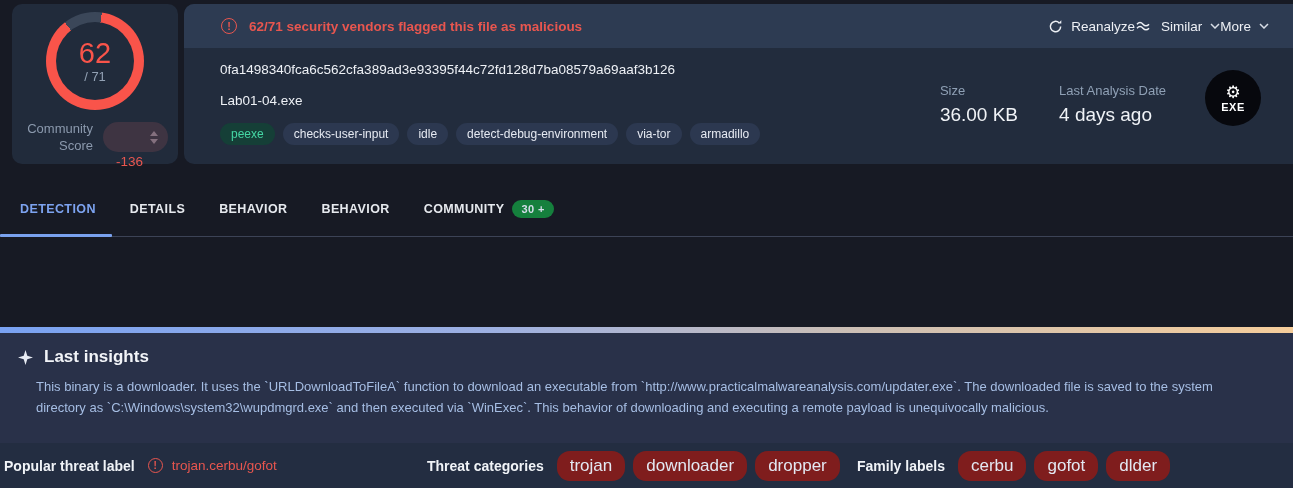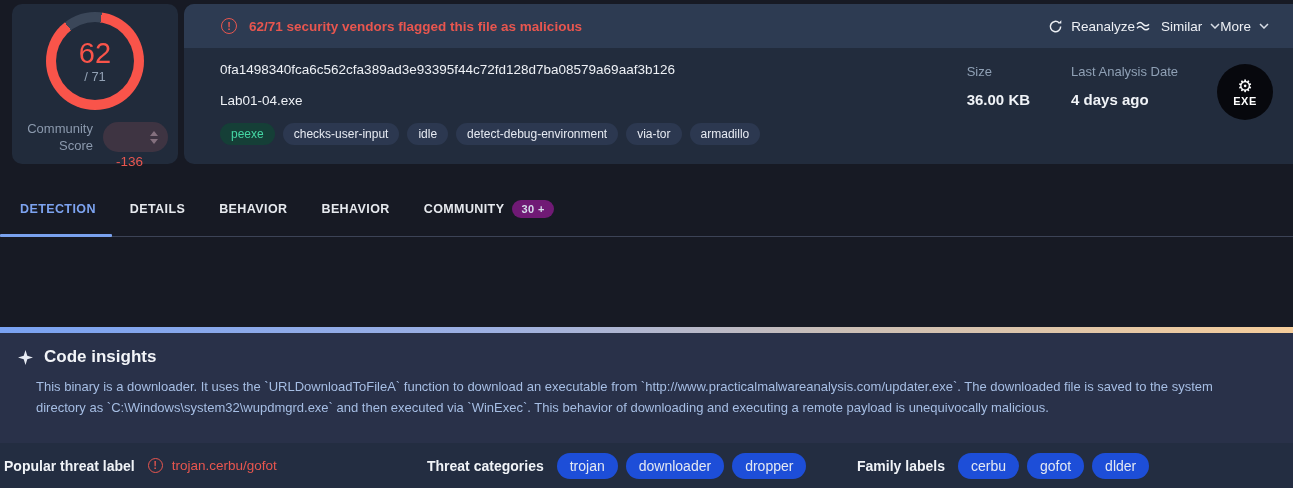--- a/index.html
+++ b/index.html
@@ -44,38 +44,38 @@
   .chev { display:inline-block; }
 
   .main-body { padding:14px 10px 0 36px; }
   .hash { color:#eef1f6; font-size:13.5px; }
   .filename { color:#eef1f6; font-size:13.5px; margin-top:16px; }
   .tags { display:flex; gap:8px; margin-top:15px; }
   .tag { background:#2c3850; color:#e6eaf2; font-size:12px; padding:4px 11px;
     border-radius:11px; cursor:pointer; white-space:nowrap; }
   .tag.tag-green { background:#153f37; color:#45d6a4; }
 
-  .info-block { position:absolute; top:60px; right:0; height:62px; display:flex; align-items:flex-start; }
+  .info-block { position:absolute; top:60px; right:12px; height:62px; display:flex; align-items:flex-end; }
   .vsep { width:1px; background:#3c4659; margin:4px 0; }
   .info-col { display:flex; flex-direction:column; justify-content:center; padding:0 18px 0 22px; }
   .info-label { color:#8fa0b5; font-size:13px; }
-  .info-value { color:#f0f3f7; font-size:15px; font-weight:bold; margin-top:12px; }
+  .info-value { color:#f0f3f7; font-size:19px; font-weight:normal; margin-top:6px; }
   .exe-wrap { width:96px; display:flex; align-items:center; justify-content:center; }
   .exe-badge { width:56px; height:56px; border-radius:50%; background:#07080d;
     display:flex; flex-direction:column; align-items:center; justify-content:center; color:#fff; }
   .exe-gear { font-size:17px; line-height:17px; }
   .exe-text { font-size:11px; font-weight:bold; letter-spacing:0.5px; margin-top:0px; }
 
   
   .tabbar { position:absolute; left:0; top:164px; width:100%; height:73px;
     border-bottom:1px solid #3c4356; display:flex; align-items:center; padding:18px 0 0 20px; gap:34px; }
   .tab { color:#e6e9ee; font-size:12.5px; font-weight:bold; letter-spacing:0.4px;
     cursor:pointer; display:flex; align-items:center; gap:8px; background:none; border:none; font-family:inherit; }
   .tab.active { color:#7da3f0; }
-  .tab-badge { background:#701a75; color:#d5dcea; font-size:11px; font-weight:bold;
+  .tab-badge { background:#15803d; color:#d5dcea; font-size:11px; font-weight:bold;
     padding:3px 9px; border-radius:11px; }
   .tab-underline { position:absolute; left:0; bottom:-1px; width:112px; height:3px;
     background:#7aa2ef; border-radius:1px; }
 
   
   .community-banner { position:absolute; left:0; top:257px; width:100%; height:50px;
     background:#17403a; display:flex; align-items:center; padding-left:16px;
     color:#a9dfd7; font-size:13.5px; }
   .community-banner a { color:#b3e7de; font-weight:bold; text-decoration:underline; cursor:pointer; }
 
@@ -96,21 +96,21 @@
     background:#232d41; display:flex; align-items:center; }
   .b-col1 { flex:0 0 427px; display:flex; align-items:center; padding-left:4px; }
   .b-col2 { flex:0 0 430px; display:flex; align-items:center; }
   .b-col3 { flex:1; display:flex; align-items:center; }
   .b-label { color:#f0f3f7; font-size:14px; font-weight:bold; }
   .warn-icon { width:15px; height:15px; border:1.5px solid #e8564f; border-radius:50%;
     color:#e8564f; font-size:10px; font-weight:bold; display:flex; align-items:center;
     justify-content:center; margin:0 9px 0 13px; flex:0 0 auto; }
   .threat-value { color:#e8564f; font-size:13.5px; }
   .pills { display:flex; gap:8px; margin-left:13px; }
-  .pill { background:#1d4ed8; color:#e3e8f2; font-size:14px; padding:5px 13px;
+  .pill { background:#7f1d1d; color:#e3e8f2; font-size:17px; padding:5px 13px;
     border-radius:13px; cursor:pointer; white-space:nowrap; }
 </style>
 </head>
 <body>
 
 <div class="page">
 
   <div class="score-card">
     <div class="gauge">
       <div class="gauge-inner">
@@ -226,21 +226,21 @@
   </div>
 
 
   <div class="gradient-bar"></div>
 
   <div class="insights">
     <div class="insights-header">
       <svg class="sparkle" viewBox="0 0 16 16">
           <path d="M8 0l1.9 6.1L16 8l-6.1 1.9L8 16l-1.9-6.1L0 8l6.1-1.9z" fill="#e8ecf4"></path>
         </svg>
-      <span class="insights-title">Code insights</span>
+      <span class="insights-title">Last insights</span>
     </div>
     <div class="insights-body">This binary is a downloader. It uses the `URLDownloadToFileA` function to download an executable from `http://www.practicalmalwareanalysis.com/updater.exe`. The downloaded file is saved to the system directory as `C:\Windows\system32\wupdmgrd.exe` and then executed via `WinExec`. This behavior of downloading and executing a remote payload is unequivocally malicious.</div>
   </div>
 
   <div class="bottom-row">
     <div class="b-col1">
       <span class="b-label">Popular threat label</span>
       <span class="warn-icon">!</span>
       <span class="threat-value">trojan.cerbu/gofot</span>
     </div>

